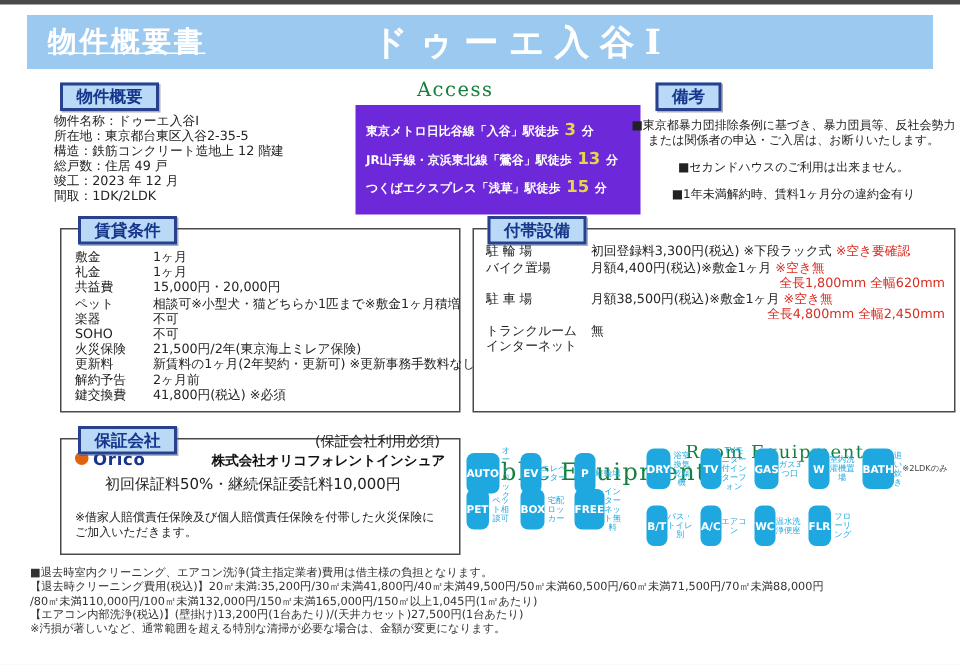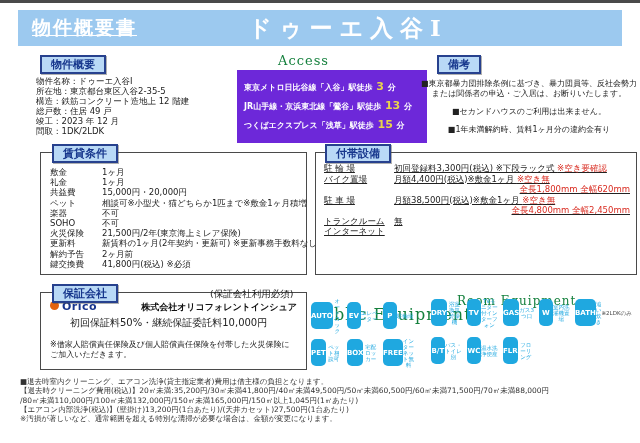--- a/index.html
+++ b/index.html
@@ -31,21 +31,21 @@
 
   
   .framebox{position:absolute;border:1.5px solid #4a4a4a;background:#fff;}
   #rental-box{left:40px;top:152px;width:265px;height:121px;}
   #facility-box{left:315px;top:152px;width:320px;height:121px;}
   #guarantor-box{left:40px;top:292px;width:265px;height:76px;}
 
   
   .kv-wrap{position:absolute;color:#222;}
   #rental-rows{left:50px;top:167px;width:250px;font-size:8.5px;line-height:10.2px;}
-  #facility-rows{left:324px;top:163px;width:306px;font-size:8.5px;line-height:10.5px;text-decoration:underline;}
+  #facility-rows{left:324px;top:163px;width:306px;font-size:8.5px;line-height:10.5px;}
   .kv-row{display:flex;}
   .kv-k{flex:0 0 52px;white-space:nowrap;}
   #facility-rows .kv-k{flex:0 0 70px;}
   .kv-v{flex:1;white-space:nowrap;}
   .red{color:#d92b20;text-align:right;}
 
   
   #guarantor-required{position:absolute;left:210px;top:288px;font-size:9.5px;color:#222;white-space:nowrap;}
   #orico-line{position:absolute;left:50px;top:300px;font-size:10px;white-space:nowrap;}
   #orico-dot{display:inline-block;width:9px;height:9px;border-radius:50%;background:#e2620e;margin-right:3px;}
@@ -192,21 +192,21 @@
         </div>
         <div class="equip-label">エレベーター</div>
       </div>
     <div class="equip-item">
         <div class="equip-icon">
           <span>P</span>
         </div>
         <div class="equip-label">駐輪場</div>
       </div>
   </div>
-  <div class="equip-row" style="left:311px;top:337px;">
+  <div class="equip-row" style="left:311px;top:324px;">
     <div class="equip-item">
         <div class="equip-icon">
           <span>PET</span>
         </div>
         <div class="equip-label">ペット相談可</div>
       </div>
     <div class="equip-item">
         <div class="equip-icon">
           <span>BOX</span>
         </div>
@@ -253,20 +253,26 @@
         <div class="equip-label">追い炊き</div>
         <div class="equip-note">※2LDKのみ</div>
       </div>
   </div>
   <div class="equip-row" style="left:431px;top:337px;">
     <div class="equip-item">
         <div class="equip-icon">
           <span>B/T</span>
         </div>
         <div class="equip-label">バス・トイレ別</div>
+      </div>
+    <div class="equip-item">
+        <div class="equip-icon">
+          <span>A/C</span>
+        </div>
+        <div class="equip-label">エアコン</div>
       </div>
     <div class="equip-item">
         <div class="equip-icon">
           <span>WC</span>
         </div>
         <div class="equip-label">温水洗浄便座</div>
       </div>
     <div class="equip-item">
         <div class="equip-icon">
           <span>FLR</span>

